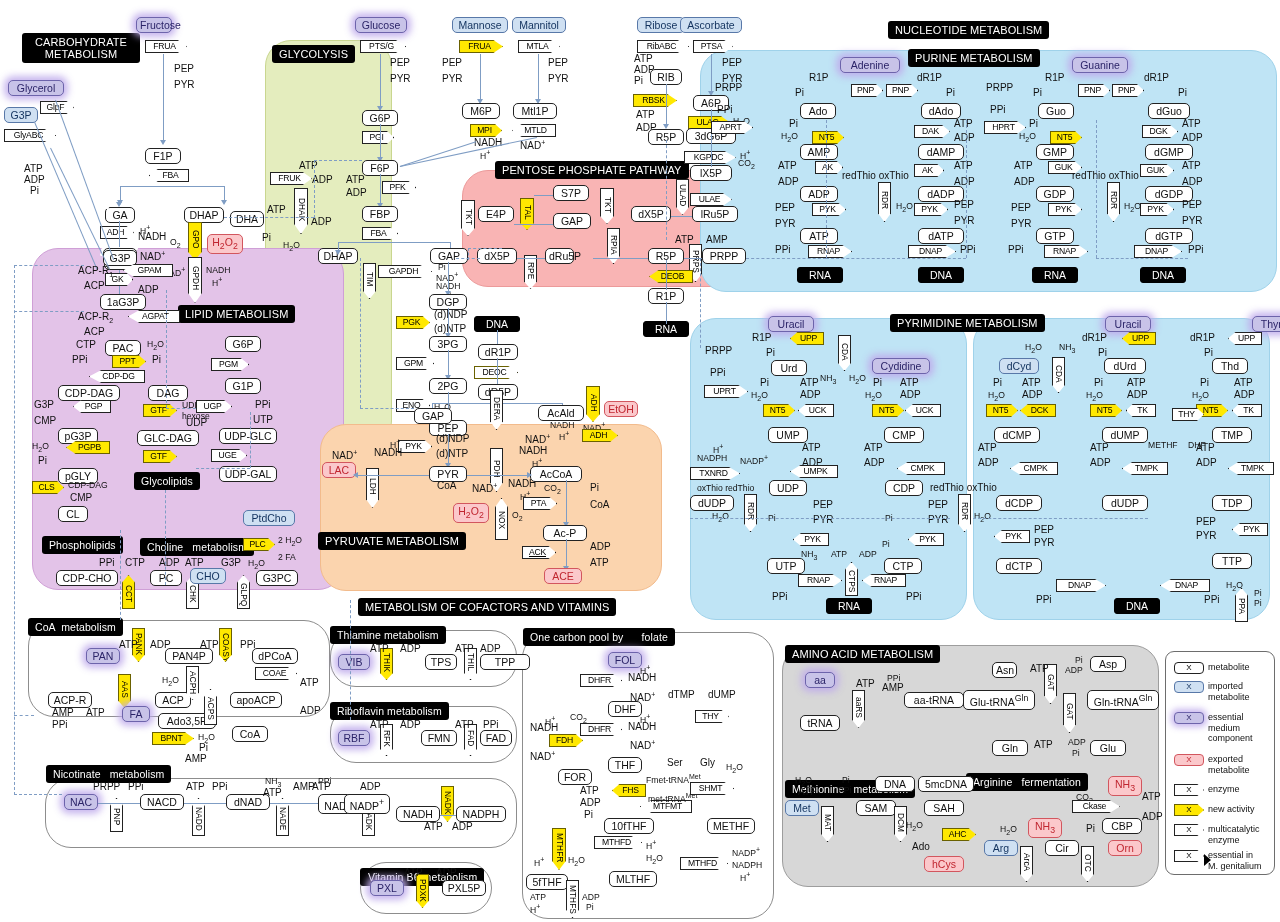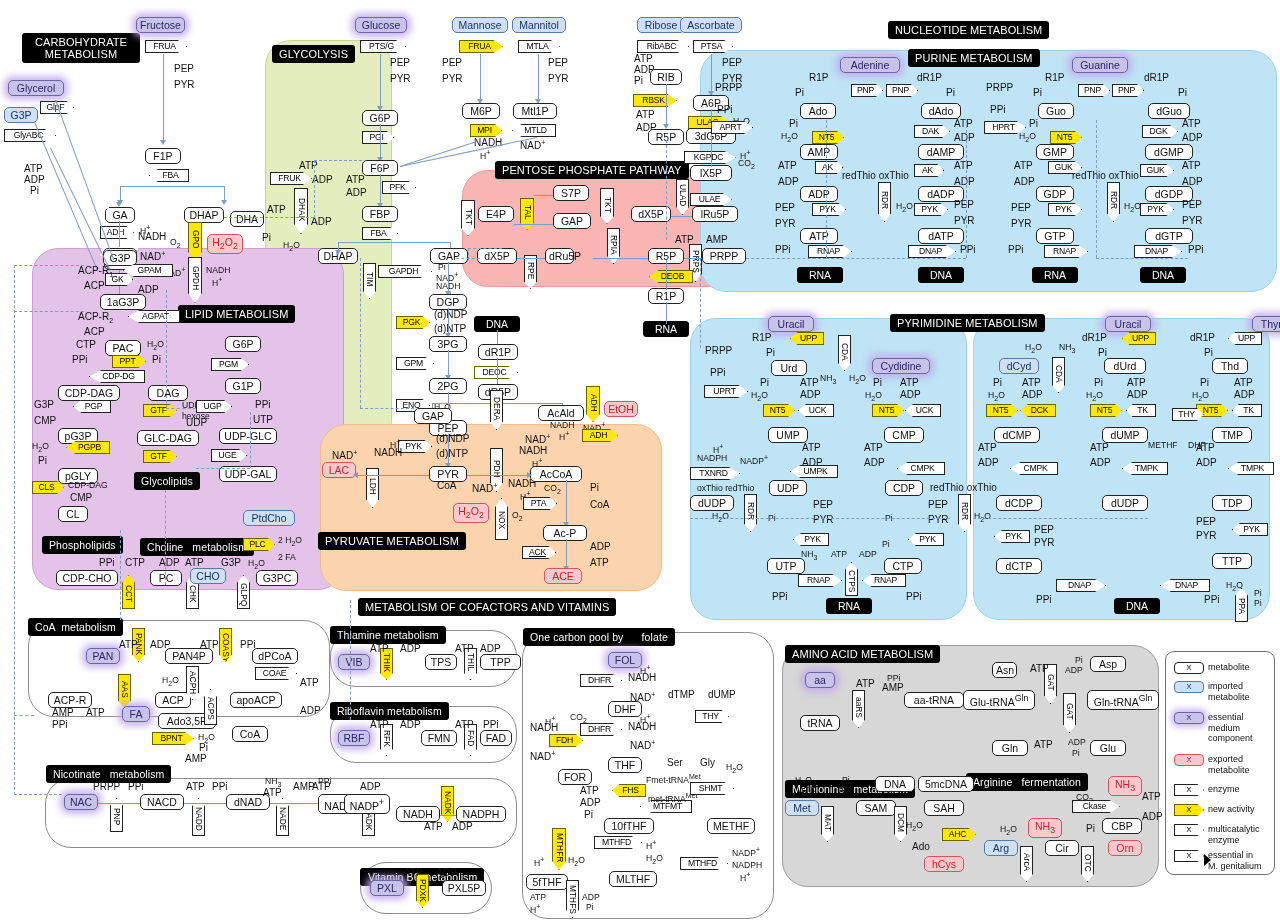--- a/index.html
+++ b/index.html
@@ -123,21 +123,21 @@
 <div class="banner" style="left:46px;top:765px;">Nicotinate   metabolism</div>
 <div class="banner" style="left:360px;top:868px;padding-left:8px;">Vitamin B6 metabolism</div>
 <div class="banner" style="left:523px;top:628px;">One carbon pool by      folate</div>
 <div class="banner big" style="left:888px;top:21px;">NUCLEOTIDE METABOLISM</div>
 <div class="banner big" style="left:908px;top:49px;">PURINE METABOLISM</div>
 <div class="banner big" style="left:890px;top:314px;">PYRIMIDINE METABOLISM</div>
 <div class="banner big" style="left:785px;top:645px;">AMINO ACID METABOLISM</div>
 <div class="banner" style="left:785px;top:780px;">Methionine   metabolism</div>
 <div class="banner" style="left:966px;top:773px;">Arginine   fermentation</div>
 
-<div class="node ess" style="left:136px;top:17px;width:49px;">Fructose</div>
+<div class="node ess" style="left:136px;top:17px;width:36px;">Fructose</div>
 <div class="enz" style="left:145px;top:40px;width:42px;">FRUA</div>
 <div class="ln lnv" style="left:163px;top:54px;height:88px;"></div>
 <div class="arrow ad" style="left:160px;top:140px;"></div>
 <div class="lbl" style="left:174px;top:64px;">PEP</div>
 <div class="lbl" style="left:174px;top:80px;">PYR</div>
 <div class="node" style="left:145px;top:148px;width:36px;">F1P</div>
 <div class="enz left ess" style="left:149px;top:169px;width:40px;">FBA</div>
 <div class="ln lnh" style="left:120px;top:186px;width:104px;"></div>
 <div class="ln lnv" style="left:120px;top:186px;height:16px;"></div>
 <div class="ln lnv" style="left:224px;top:186px;height:16px;"></div>
@@ -478,21 +478,21 @@
 <div class="node" style="left:232px;top:726px;width:36px;">CoA</div>
 
 <div class="node ess" style="left:338px;top:654px;width:32px;">VIB</div>
 <div class="enzv nw" style="left:380px;top:648px;width:13px;height:32px;">THIK</div>
 <div class="lbl" style="left:370px;top:644px;">ATP</div>
 <div class="lbl" style="left:400px;top:644px;">ADP</div>
 <div class="node" style="left:425px;top:654px;width:32px;">TPS</div>
 <div class="enzv ess" style="left:464px;top:648px;width:13px;height:32px;">THIL</div>
 <div class="lbl" style="left:455px;top:644px;">ATP</div>
 <div class="lbl" style="left:480px;top:644px;">ADP</div>
-<div class="node" style="left:480px;top:654px;width:41px;">TPP</div>
+<div class="node" style="left:480px;top:654px;width:50px;">TPP</div>
 <div class="node ess" style="left:338px;top:730px;width:32px;">RBF</div>
 <div class="enzv ess" style="left:380px;top:724px;width:13px;height:32px;">RFK</div>
 <div class="lbl" style="left:370px;top:720px;">ATP</div>
 <div class="lbl" style="left:400px;top:720px;">ADP</div>
 <div class="node" style="left:421px;top:730px;width:36px;">FMN</div>
 <div class="enzv ess" style="left:464px;top:724px;width:13px;height:32px;">FAD</div>
 <div class="lbl" style="left:455px;top:720px;">ATP</div>
 <div class="lbl" style="left:483px;top:720px;">PPi</div>
 <div class="node" style="left:480px;top:730px;width:32px;">FAD</div>
 

